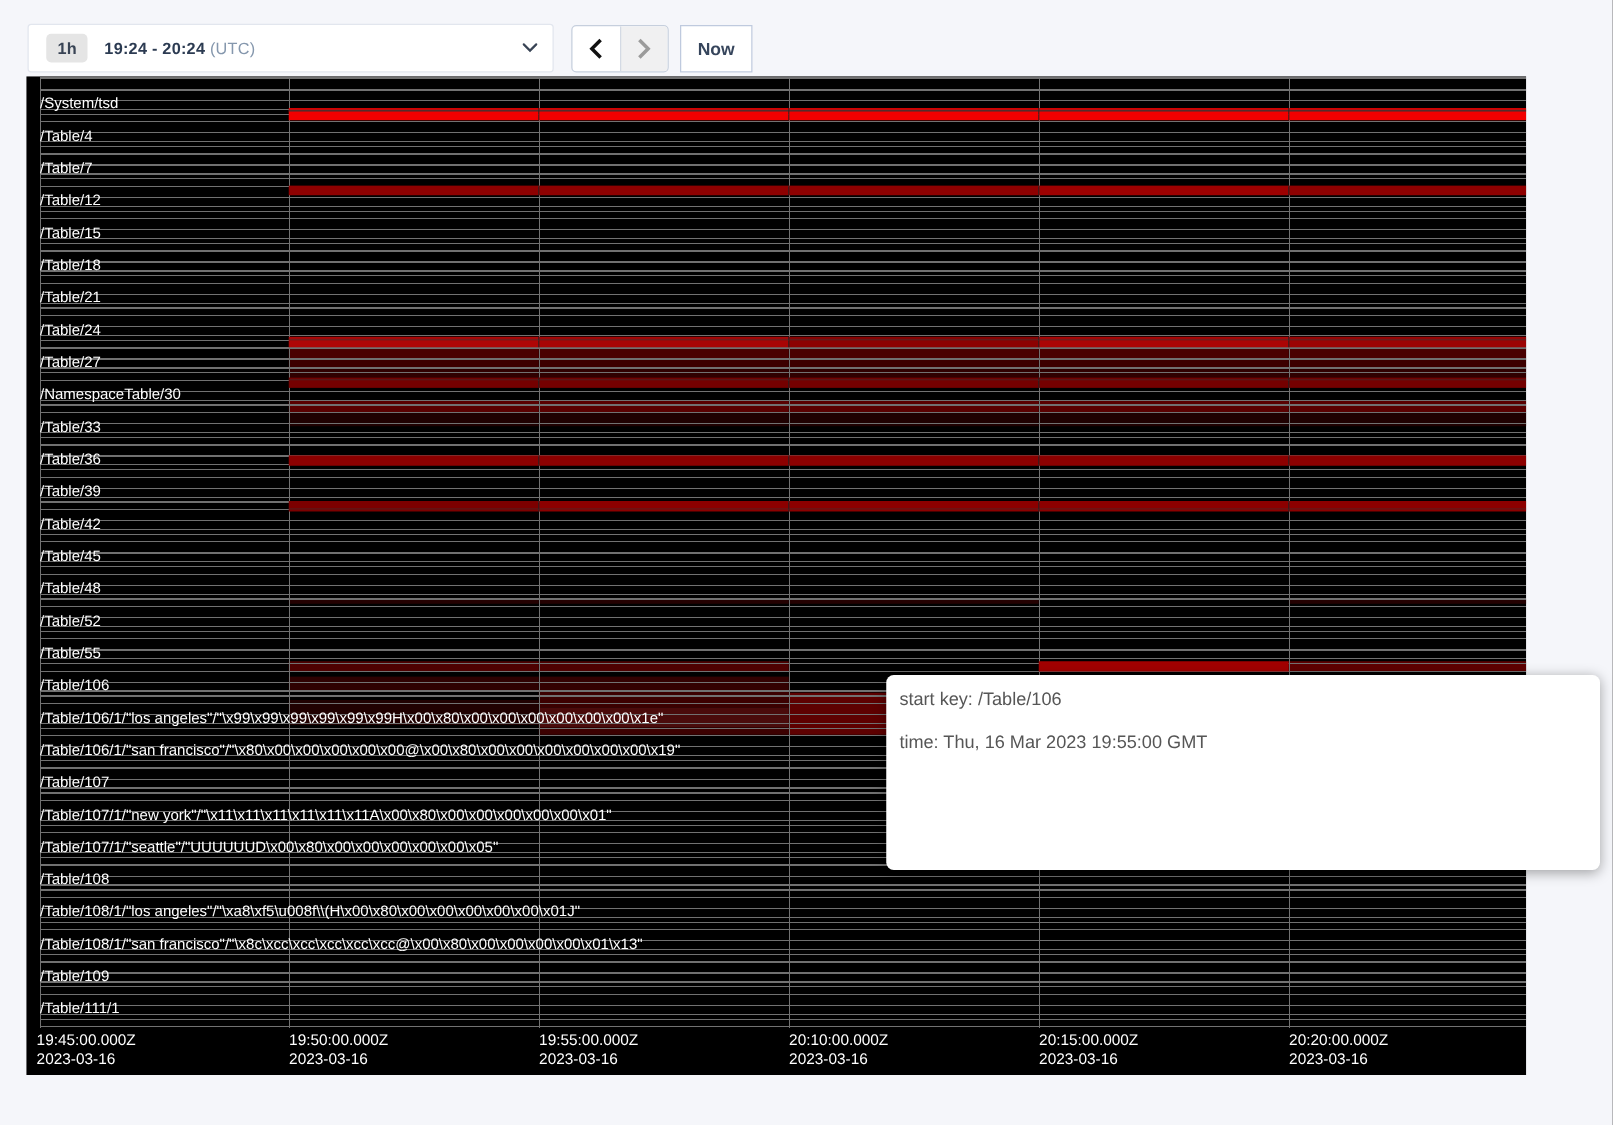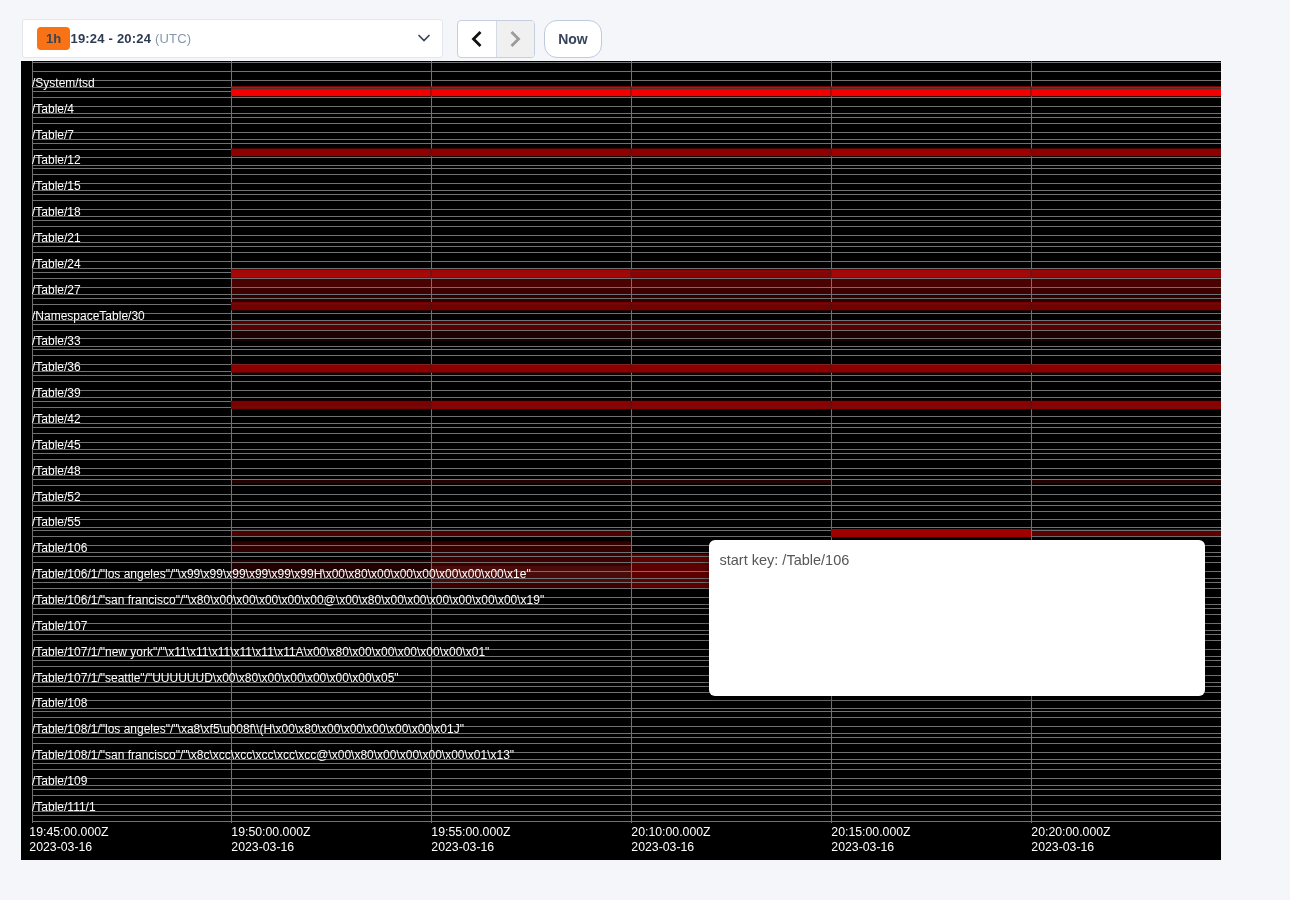--- a/index.html
+++ b/index.html
@@ -1,24 +1,24 @@
 <!DOCTYPE html>
 <html><head><meta charset="utf-8"><style>
 html,body{margin:0;padding:0;background:#f5f6fa;width:1290px;height:900px;overflow:hidden;
 font-family:"Liberation Sans",sans-serif;}
 .abs{position:absolute;}
 .selbox{left:21.9px;top:18.9px;width:419.6px;height:37.4px;background:#fff;border:1px solid #e2e6ee;border-radius:3px;display:flex;align-items:center;}
-.badge{margin-left:14px;background:#f97316;border-radius:4px;width:33.6px;height:23.5px;display:flex;align-items:center;justify-content:center;font-weight:bold;font-size:13px;color:#394455;}
-.rangetxt{font-size:13px;font-weight:bold;color:#2c3b52;letter-spacing:0.2px;}
+.badge{margin-left:14px;background:#e5e5e5;border-radius:4px;width:33.6px;height:23.5px;display:flex;align-items:center;justify-content:center;font-weight:bold;font-size:13px;color:#394455;}
+.rangetxt{margin-left:13px;font-size:13px;font-weight:bold;color:#2c3b52;letter-spacing:0.2px;}
 .utc{font-weight:normal;color:#8597ad;}
 .grp{left:457.4px;top:20.3px;width:75.4px;height:36px;border:1px solid #c6cfdd;border-radius:4px;background:#fff;display:flex;overflow:hidden;}
 .grp .cell{width:50%;display:flex;align-items:center;justify-content:center;}
 .grp .cell.r{background:#f0f0f1;border-left:1px solid #d4dae4;}
-.nowbtn{left:543.7px;top:20.3px;width:56.5px;height:36px;border:1px solid #bfcade;border-radius:13px;background:#fff;display:flex;align-items:center;justify-content:center;font-size:14px;font-weight:bold;color:#36455c;}
-.tooltip{left:709px;top:539.6px;width:496px;height:156.4px;background:#fff;border-radius:6px;box-shadow:0 2px 10px rgba(0,0,0,0.35);z-index:5;font-size:14.5px;color:#565656;padding:3.5px 0 0 10.5px;box-sizing:border-box;}
+.nowbtn{left:543.7px;top:20.3px;width:56.5px;height:36px;border:1px solid #bfcade;border-radius:0;background:#fff;display:flex;align-items:center;justify-content:center;font-size:14px;font-weight:bold;color:#36455c;}
+.tooltip{left:709px;top:539.6px;width:571px;height:156.4px;background:#fff;border-radius:6px;box-shadow:0 2px 10px rgba(0,0,0,0.35);z-index:5;font-size:14.5px;color:#565656;padding:3.5px 0 0 10.5px;box-sizing:border-box;}
 .tooltip p{margin:0;line-height:34px;white-space:nowrap;}
 .cbrow{left:21.5px;top:916px;display:flex;align-items:flex-end;font-size:13.5px;color:#1b1b1b;}
 .cb{width:13px;height:13px;background:#2f6fe4;border-radius:2.5px;margin-right:3px;display:flex;align-items:center;justify-content:center;}
 </style></head>
 <body>
 <svg width="1200" height="799" viewBox="21 61 1200 799" style="position:absolute;left:21px;top:61px">
     <rect x="21" y="61" width="1200" height="799" fill="#000"></rect>
     <g>
       <rect x="231" y="277.8" width="200" height="9.2" fill="#4a0101"></rect>
       <rect x="431" y="277.8" width="200" height="9.2" fill="#4a0101"></rect>
@@ -310,20 +310,21 @@
     </div>
   <div class="cell r">
       <svg width="14" height="18" viewBox="0 0 14 18">
         <path d="M3.5 2 L10.5 9 L3.5 16" stroke="#9b9b9b" stroke-width="2.8" fill="none"></path>
       </svg>
     </div>
 </div>
 <div class="abs nowbtn">Now</div>
 <div class="abs tooltip">
   <p>start key: /Table/106</p>
+  <p>time: Thu, 16 Mar 2023 19:55:00 GMT</p>
 </div>
 <div class="abs cbrow">
   <div class="cb">
       <svg width="11" height="11" viewBox="0 0 11 11">
         <path d="M2 5.7 L4.4 8 L9 2.8" stroke="#fff" stroke-width="1.8" fill="none"></path>
       </svg>
     </div>
   <span>Show span boundaries</span>
 </div>
 </body></html>

